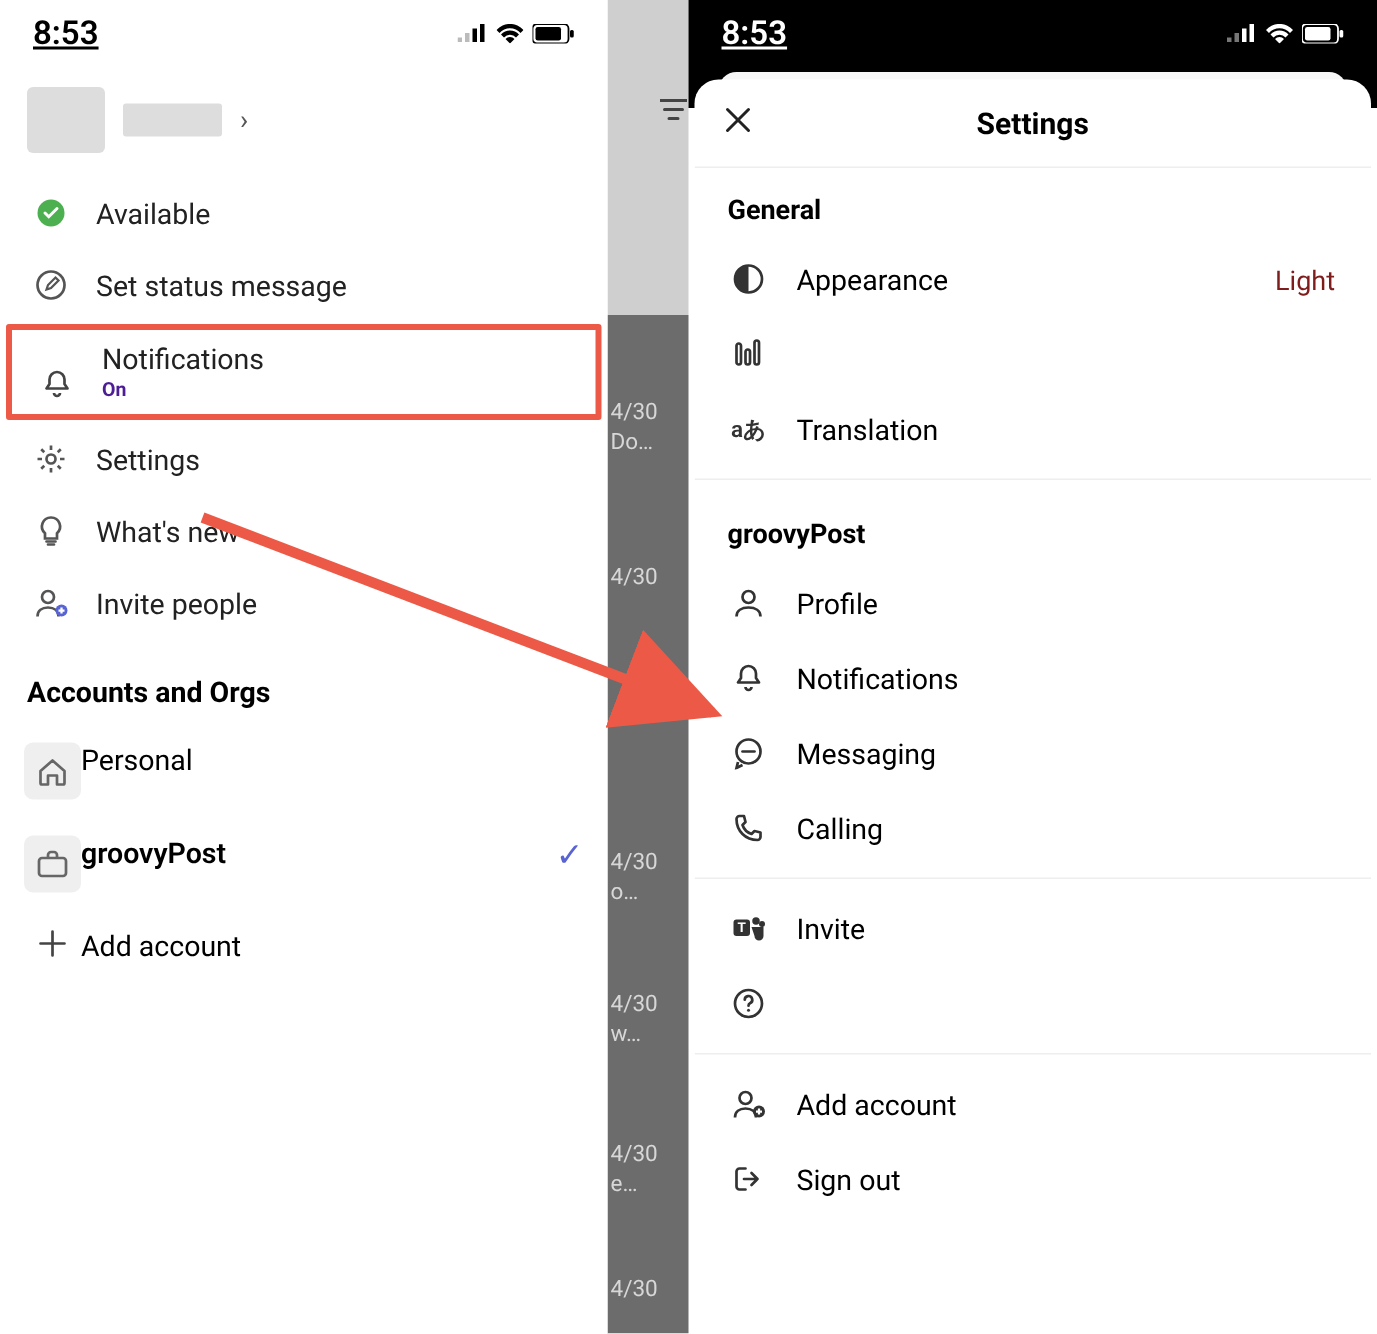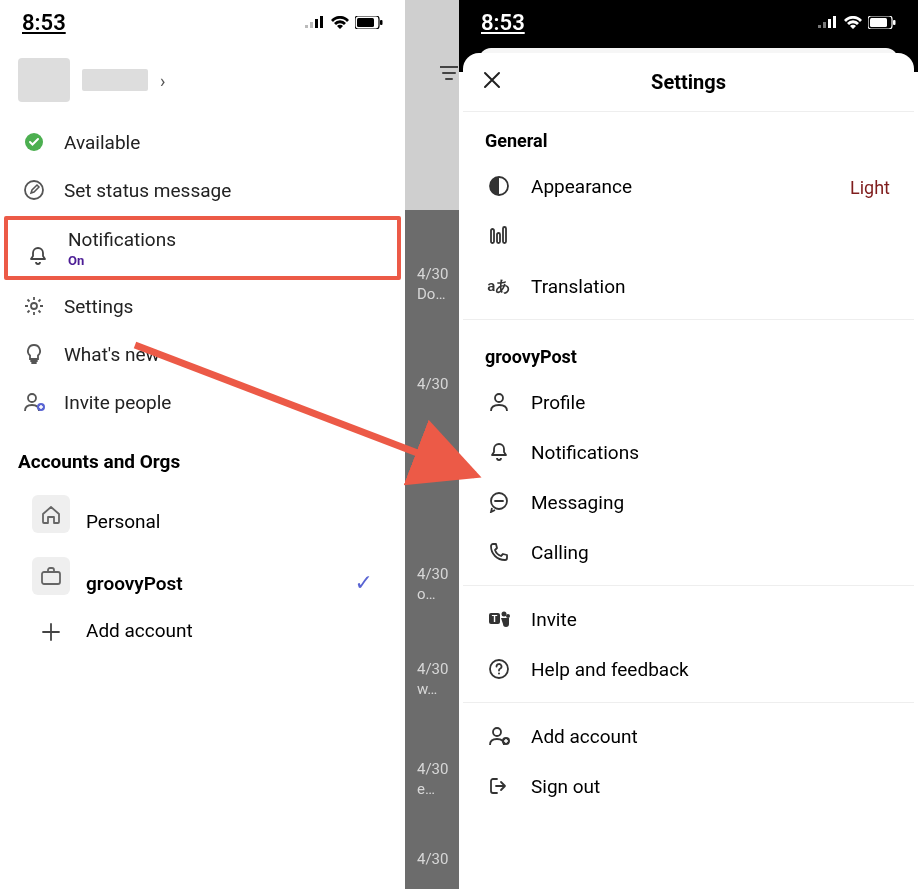--- a/index.html
+++ b/index.html
@@ -12,33 +12,33 @@
   .statusbar { display:flex; align-items:center; justify-content:space-between; padding: 8px 22px 4px 22px; height:40px; font-weight:600; font-size:22px;text-decoration:underline;}
   .statusbar.dark { background:#000; color:#fff;}
   .statusbar svg { display:block;}
   .sb-right { display:flex; align-items:center; gap:6px;}
 
   
   .left-main { width:405px; background:#fff; height:100%; position:relative;}
   .left-shade { position:absolute; left:405px; top:0; width:54px; height:210px; background:#cfcfcf;}
   .left-shade2 { position:absolute; left:405px; top:210px; width:54px; height:679px; background:#6c6c6c;}
   .filter-icon { position:absolute; left:440px; top:65px; color:#444;}
-  .dim-item { position:absolute; left:415px; width:54px; color:#d7d7d7; font-size:15px; padding-left:2px;}
+  .dim-item { position:absolute; left:405px; width:54px; color:#d7d7d7; font-size:15px; padding-left:2px;}
   .dim-item .date { margin-bottom:2px;}
   .user-row { display:flex; align-items:center; gap:12px; padding:18px 18px 10px 18px;}
   .avatar-box { width:52px; height:44px; background:#ddd; border-radius:4px;}
   .name-box { width:66px; height:22px; background:#ddd; border-radius:2px;}
   .chev { color:#555; font-size:18px;}
   .menu-list { padding: 6px 0;}
   .menu-item { display:flex; align-items:flex-end; gap:18px; padding:12px 22px; font-size:19px; color:#222;}
   .menu-item .ico { width:24px; height:24px; display:flex; align-items:center; justify-content:center; color:#444;}
   .sub { font-size:13px; color:#4c1d95; margin-top:2px;font-weight:bold;}
   .highlight { border:4px solid #ec5a47; padding:8px 18px; margin:2px 4px; border-radius:2px;}
   .section-title { font-size:19px; font-weight:700; padding:18px 18px 10px 18px;}
-  .acct-item { display:flex; align-items:flex-end; gap:16px; padding:12px 32px;}
+  .acct-item { display:flex; align-items:flex-start; padding:12px 16px;}
   .acct-ico { width:38px; height:38px; background:#efefef; border-radius:6px; display:flex; align-items:center; justify-content:center; color:#555;}
   .acct-label { font-size:19px; font-weight:600; flex:1;}
   .check { color:#5964d3; font-size:22px;}
 
   
   .right .overlay-bg { position:absolute; top:40px; left:0; width:100%; height:32px; background:#000;}
   .sheet { position:absolute; top:53px; left:4px; right:4px; bottom:0; background:#fff; border-radius:16px 16px 0 0; overflow:hidden;}
   .sheet-tab { position:absolute; top:48px; left:20px; right:20px; height:12px; background:#f6f6f6; border-radius:12px 12px 0 0;}
   .sheet-header { display:flex; align-items:center; padding:16px 18px; border-bottom:1px solid #eee;}
   .sheet-close { width:26px; height:26px; color:#222;}
@@ -328,21 +328,20 @@
       <span>Invite</span>
     </div>
     <div class="set-item">
       <span class="ico">
           <svg width="22" height="22" viewBox="0 0 22 22">
             <circle cx="11" cy="11" r="9" fill="none" stroke="#333" stroke-width="1.8"></circle>
             <path d="M8.5 8.5a2.5 2.5 0 1 1 3.5 2.3c-.8.4-1 1-1 1.7" fill="none" stroke="#333" stroke-width="1.8" stroke-linecap="round"></path>
             <circle cx="11" cy="15.5" r="1" fill="#333"></circle>
           </svg>
         </span>
-      <span>Help and feedback</span>
     </div>
     <div class="divider"></div>
 
     <div class="set-item">
       <span class="ico">
           <svg width="24" height="22" viewBox="0 0 24 22">
             <circle cx="10" cy="7" r="4" fill="none" stroke="#333" stroke-width="1.8"></circle>
             <path d="M3 20c0-4 3-6 7-6s7 2 7 6" fill="none" stroke="#333" stroke-width="1.8"></path>
             <circle cx="19" cy="16" r="4" fill="#333"></circle>
             <path d="M19 14v4M17 16h4" stroke="#fff" stroke-width="1.5"></path>

